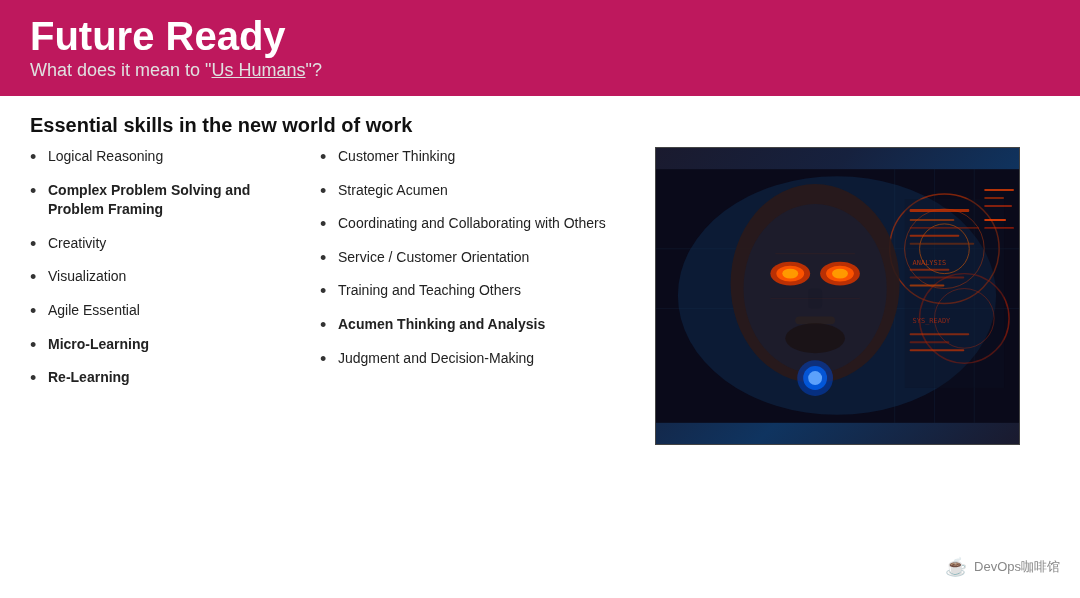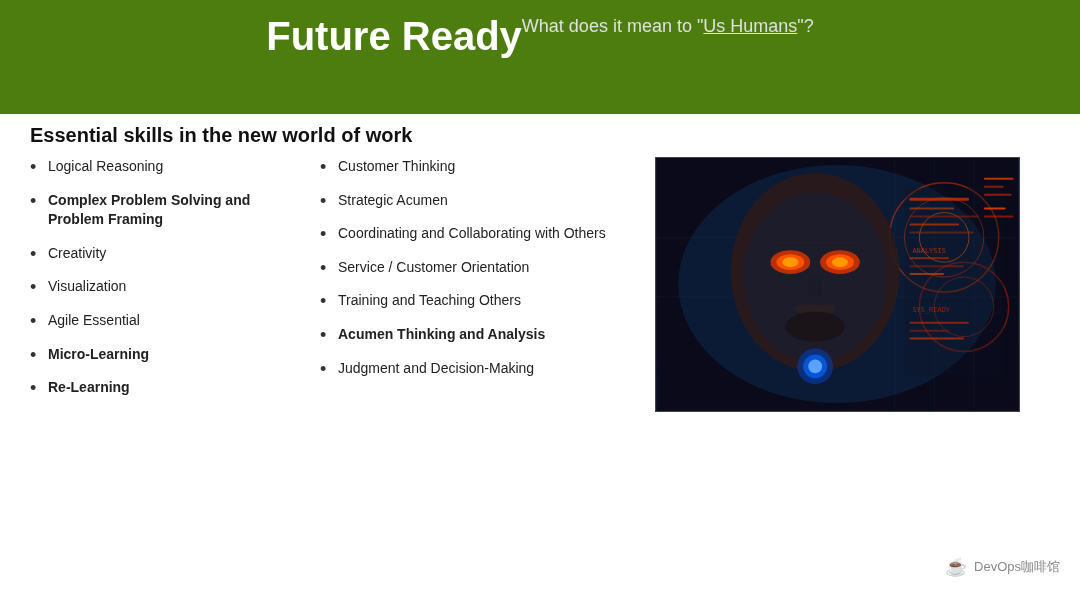--- a/index.html
+++ b/index.html
@@ -6,25 +6,25 @@
     body {
       width: 1080px;
       height: 598px;
       font-family: Arial, sans-serif;
       background: #fff;
       overflow: hidden;
     }
 
     
     .header {
-      background: #4d7c0f;
+      background: #be185d;
       padding: 14px 30px 16px 30px;
-      height: 114px;
-      display: flex;
-      flex-direction: row;
+      height: 96px;
+      display: flex;
+      flex-direction: column;
       justify-content: center;
     }
     .header-title {
       color: #fff;
       font-size: 40px;
       font-weight: bold;
       line-height: 1.1;
     }
     .header-subtitle {
       color: #e0e0e0;
@@ -32,21 +32,21 @@
       margin-top: 2px;
     }
     .header-subtitle em {
       text-decoration: underline;
       font-style: normal;
       text-align: center;
     }
 
     
     .content {
-      padding: 10px 30px 14px 30px;
+      padding: 18px 30px 14px 30px;
       background: #fff;
     }
     .section-title {
       font-size: 20px;
       font-weight: bold;
       margin-bottom: 10px;
       color: #111;
     }
     .section-desc {
       font-size: 14px;
@@ -94,21 +94,21 @@
     .skill-item .skill-text {
       flex: 1;
     }
     .skill-item.bold .skill-text {
       font-weight: bold;
     }
 
     
     .image-box {
       width: 365px;
-      height: 255px;
+      height: 298px;
       background: linear-gradient(135deg, #1a1a2e 0%, #16213e 30%, #0f3460 60%, #1a1a2e 100%);
       border: 1px solid #444;
       position: relative;
       overflow: hidden;
       display: flex;
       align-items: center;
       justify-content: center;
     }
     
     .ironman-svg {

